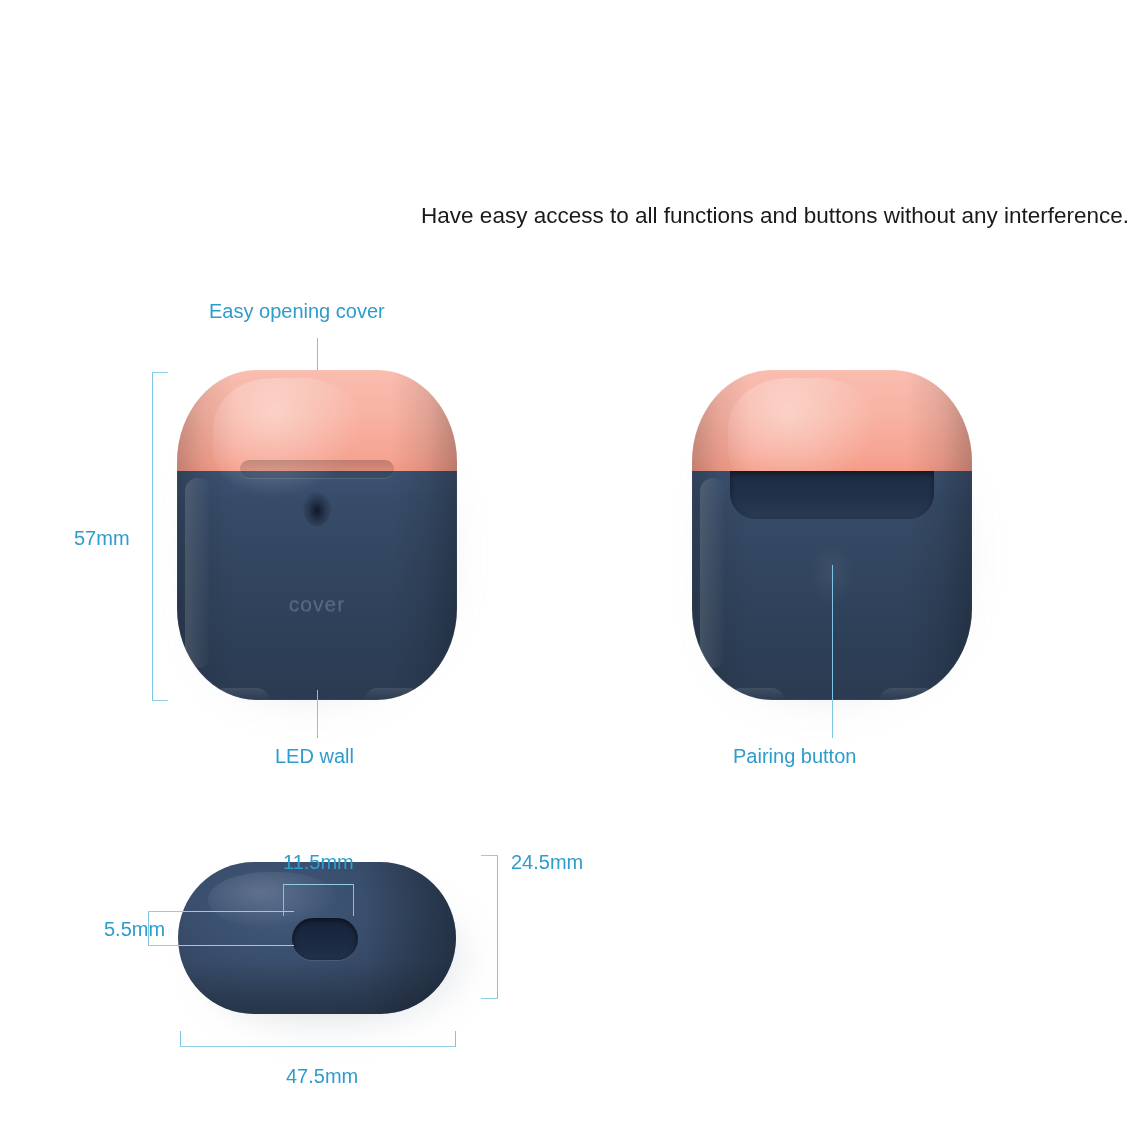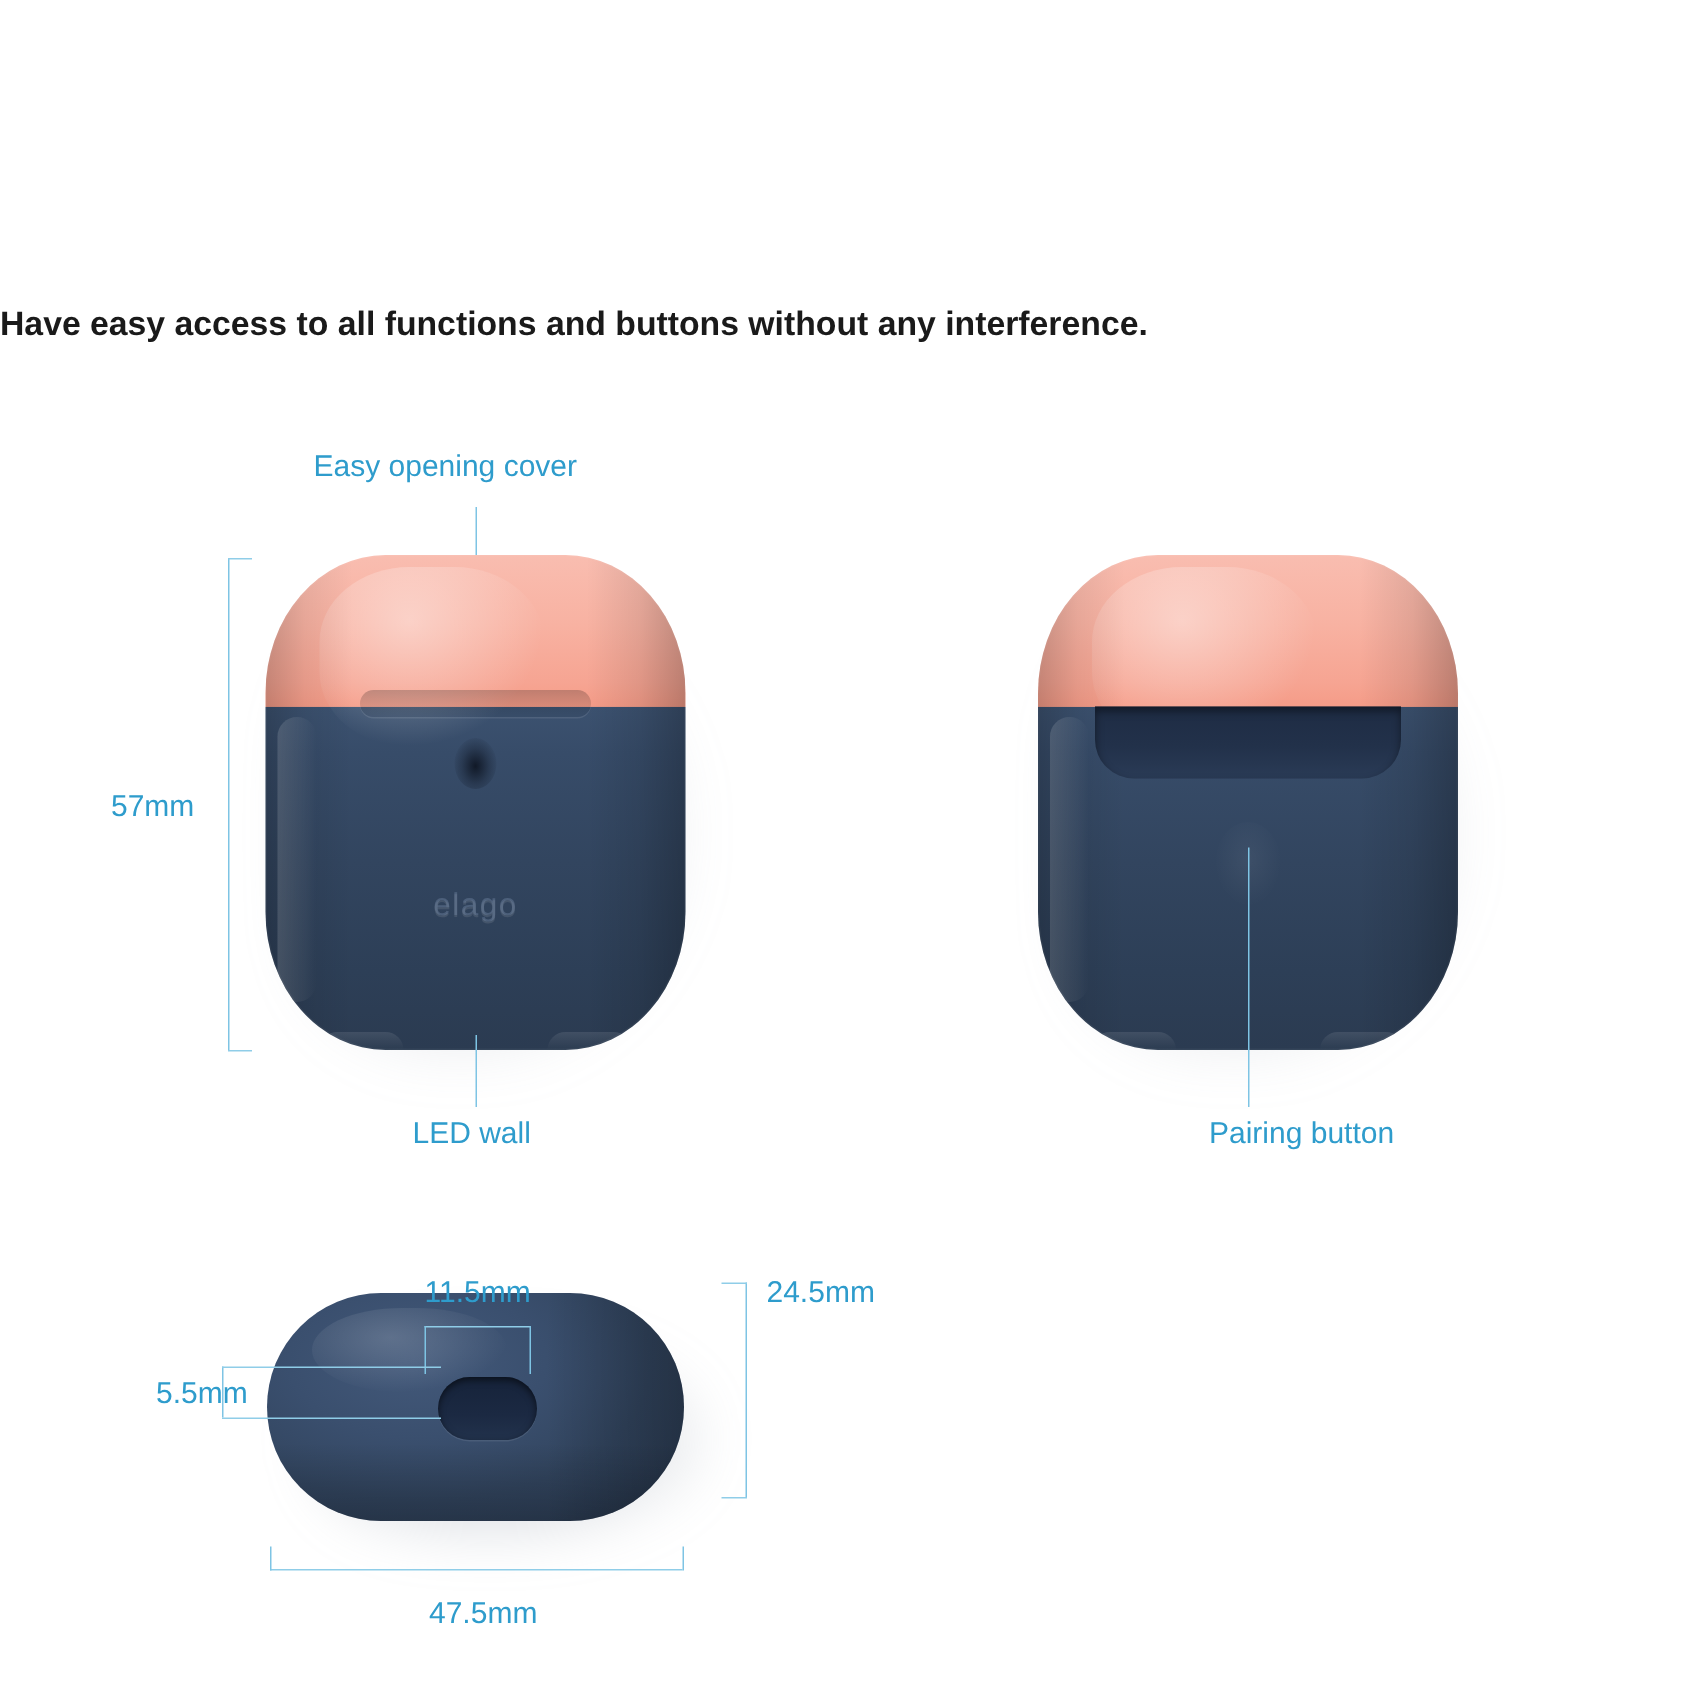--- a/index.html
+++ b/index.html
@@ -16,22 +16,22 @@
     font-size:76px;font-weight:bold;letter-spacing:-1.5px;
     line-height:1.02;margin-top:2px;white-space:nowrap;
   }
   .title-l2{
     font-size:76px;line-height:1.02;letter-spacing:-1.5px;
     margin-top:2px;white-space:nowrap;
   }
   .title-l2 .light{font-weight:normal;}
   .title-l2 .bold{font-weight:bold;}
   .subtitle{
-    position:absolute;left:0;top:203px;width:1129px;text-align:left;
-    font-size:22.5px;font-weight:bold;color:#1a1a1a;white-space:nowrap;
+    position:absolute;left:0;top:203px;width:1129px;text-align:right;
+    font-size:22.5px;font-weight:normal;color:#1a1a1a;white-space:nowrap;
   }
 
   
   .anno{
     position:absolute;color:#2e9ccc;font-size:20px;white-space:nowrap;
   }
   .anno.dim{color:#2e9ccc;}
   .vline{position:absolute;width:1px;background:#3aa0cf;}
   .hline{position:absolute;height:1px;background:#6fc0e2;}
   .vline.soft{background:#7ec4e4;}
@@ -165,21 +165,21 @@
 
   <div class="case" style="left:177px;top:370px;">
     <div class="shadow"></div>
     <div class="body">
       <div class="gloss"></div>
       <div class="shade-l"></div>
       <div class="shade-r"></div>
       <div class="hl-left"></div>
       <div class="seam"></div>
       <div class="led"></div>
-      <div class="logo">elago</div>
+      <div class="logo">cover</div>
       <div class="foot" style="left:36px;"></div>
       <div class="foot" style="right:36px;"></div>
     </div>
   </div>
 
   <div class="vline soft" style="left:317px;top:690px;height:48px;"></div>
   <div class="anno" style="left:275px;top:745px;">LED wall</div>
 
   <div class="case" style="left:692px;top:370px;">
     <div class="shadow"></div>
@@ -189,21 +189,21 @@
       <div class="shade-r"></div>
       <div class="hl-left"></div>
       <div class="hinge"></div>
       <div class="pair"></div>
       <div class="foot" style="left:36px;"></div>
       <div class="foot" style="right:36px;"></div>
     </div>
   </div>
 
   <div class="vline soft" style="left:832px;top:565px;height:173px;"></div>
-  <div class="anno" style="left:806px;top:745px;text-align:center;">Pairing button</div>
+  <div class="anno" style="left:733px;top:745px;text-align:center;">Pairing button</div>
 
   <div class="oval-wrap" style="left:178px;top:862px;">
     <div class="shadow"></div>
     <div class="oval">
       <div class="o-gloss"></div>
       <div class="o-shade-r"></div>
       <div class="o-shade-b"></div>
       <div class="port"></div>
     </div>
   </div>

